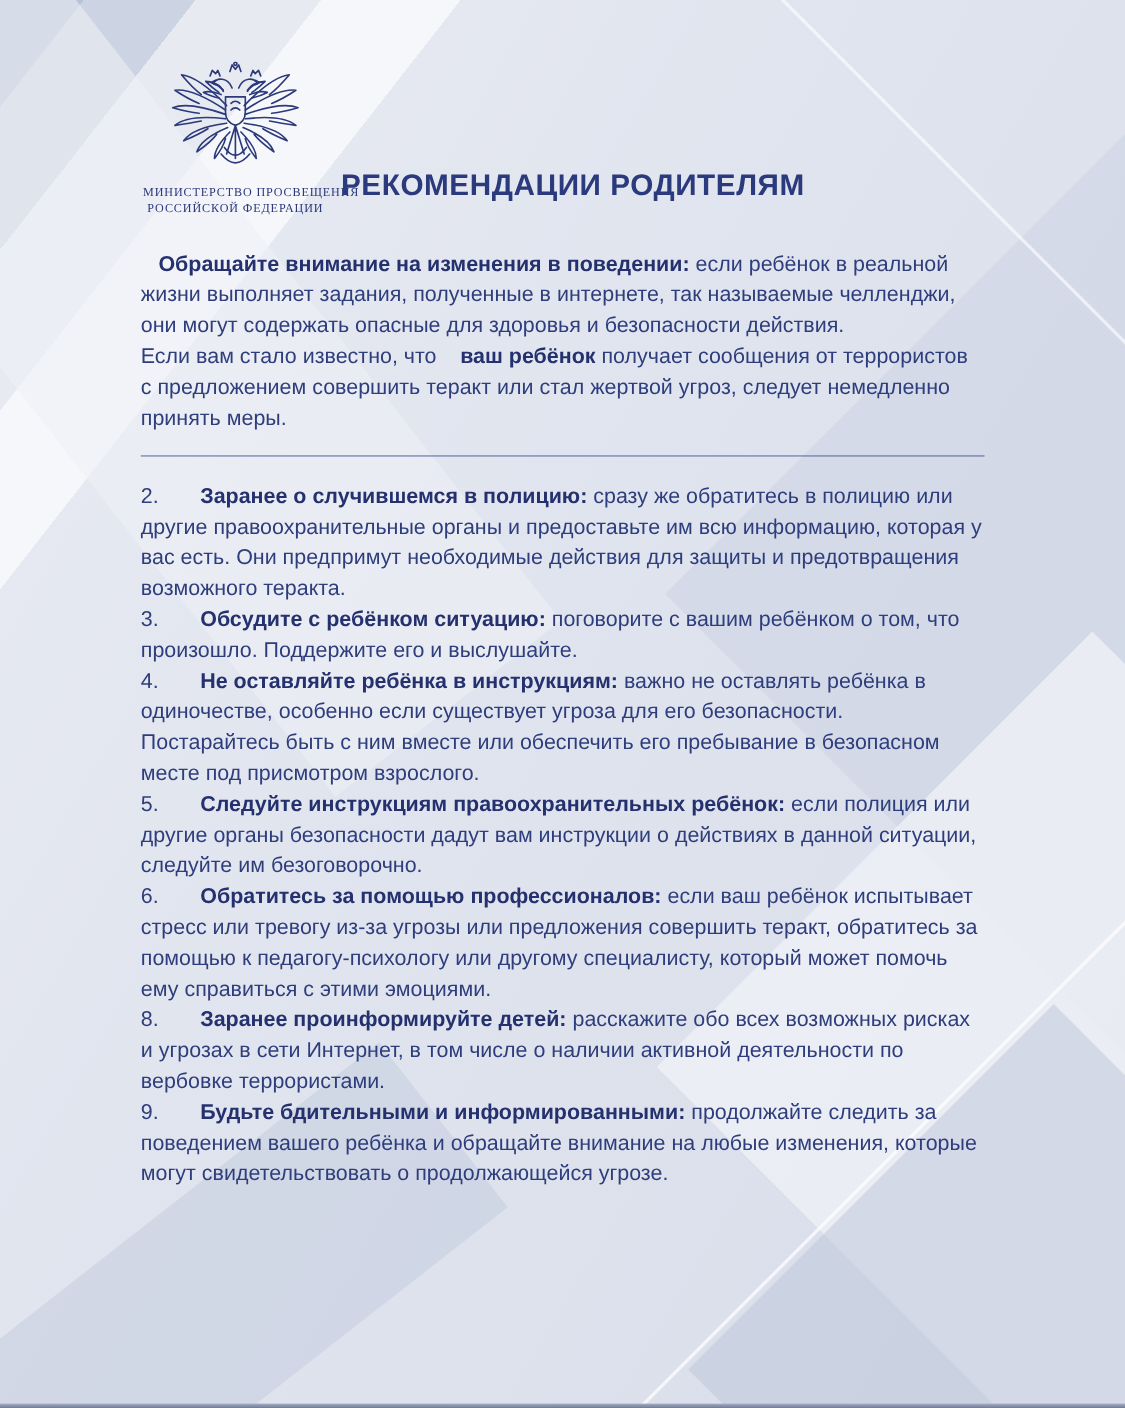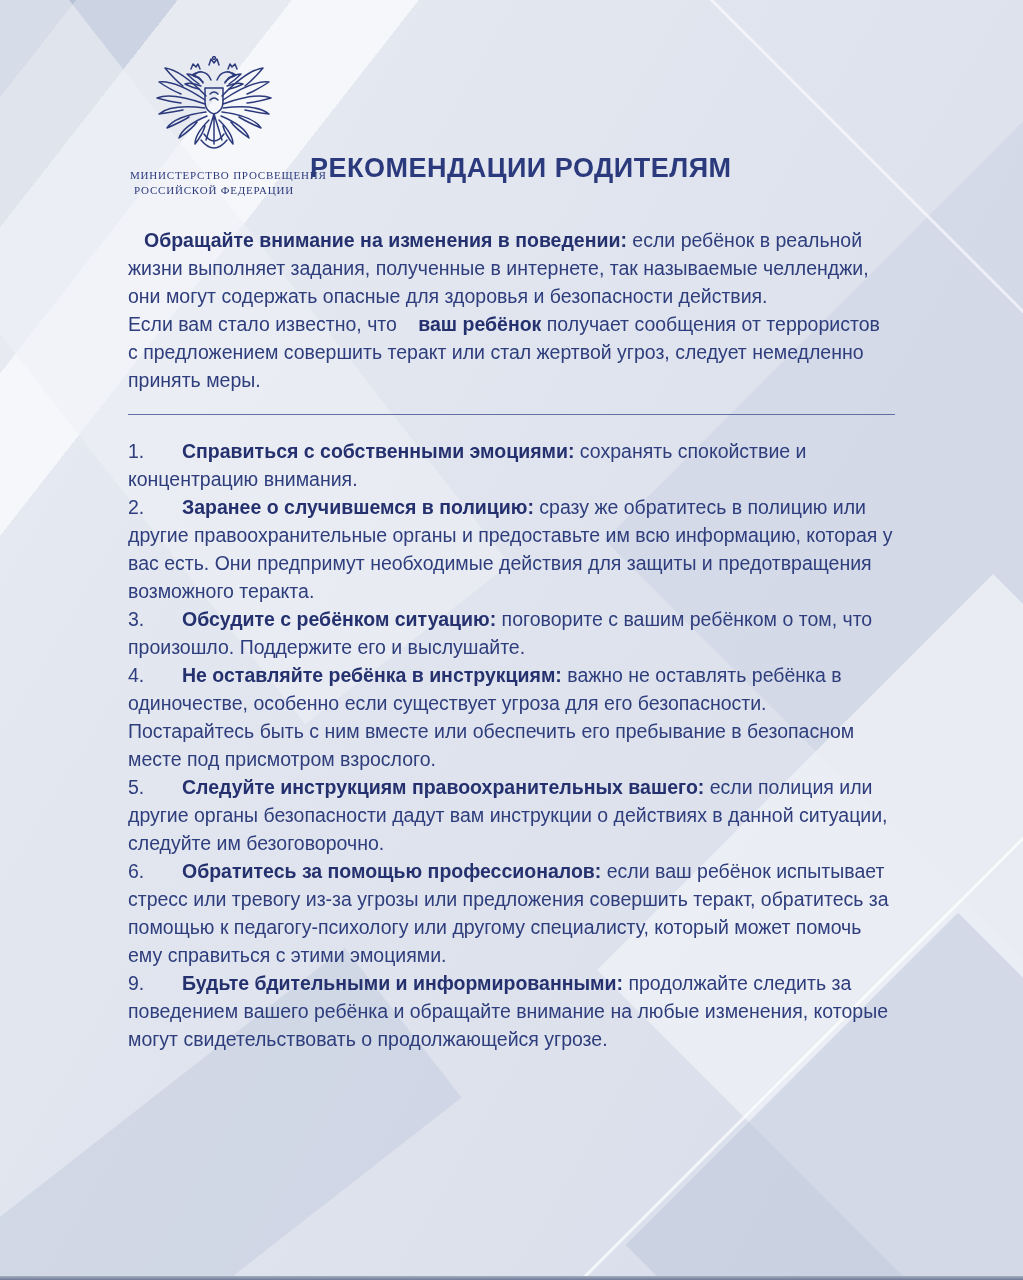--- a/index.html
+++ b/index.html
@@ -116,24 +116,24 @@
   <div class="body-text">
 
     <p class="para">
       <span class="b">Обращайте внимание на изменения в поведении:</span><span> если ребёнок в реальной жизни выполняет задания, полученные в интернете, так называемые челленджи, они могут содержать опасные для здоровья и безопасности действия.</span><br>
       <span>Если вам стало известно, что </span><span class="b">ваш ребёнок</span><span> получает сообщения от террористов с предложением совершить теракт или стал жертвой угроз, следует немедленно принять меры.</span>
     </p>
 
     <hr class="rule">
 
     <div class="list">
-      <p class="item"><span class="num">1.</span><span class="b">Справиться с собственными эмоциями:</span><span> сохранять спокойствие и концентрацию внимания.</span></p>
       <p class="item"><span class="num">2.</span><span class="b">Заранее о случившемся в полицию:</span><span> сразу же обратитесь в полицию или другие правоохранительные органы и предоставьте им всю информацию, которая у вас есть. Они предпримут необходимые действия для защиты и предотвращения возможного теракта.</span></p>
       <p class="item"><span class="num">3.</span><span class="b">Обсудите с ребёнком ситуацию:</span><span> поговорите с вашим ребёнком о том, что произошло. Поддержите его и выслушайте.</span></p>
       <p class="item"><span class="num">4.</span><span class="b">Не оставляйте ребёнка в инструкциям:</span><span> важно не оставлять ребёнка в одиночестве, особенно если существует угроза для его безопасности. Постарайтесь быть с ним вместе или обеспечить его пребывание в безопасном месте под присмотром взрослого.</span></p>
-      <p class="item"><span class="num">5.</span><span class="b">Следуйте инструкциям правоохранительных вашего:</span><span> если полиция или другие органы безопасности дадут вам инструкции о действиях в данной ситуации, следуйте им безоговорочно.</span></p>
+      <p class="item"><span class="num">5.</span><span class="b">Следуйте инструкциям правоохранительных ребёнок:</span><span> если полиция или другие органы безопасности дадут вам инструкции о действиях в данной ситуации, следуйте им безоговорочно.</span></p>
       <p class="item"><span class="num">6.</span><span class="b">Обратитесь за помощью профессионалов:</span><span> если ваш ребёнок испытывает стресс или тревогу из-за угрозы или предложения совершить теракт, обратитесь за помощью к педагогу-психологу или другому специалисту, который может помочь ему справиться с этими эмоциями.</span></p>
+      <p class="item"><span class="num">8.</span><span class="b">Заранее проинформируйте детей:</span><span> расскажите обо всех возможных рисках и угрозах в сети Интернет, в том числе о наличии активной деятельности по вербовке террористами.</span></p>
       <p class="item"><span class="num">9.</span><span class="b">Будьте бдительными и информированными:</span><span> продолжайте следить за поведением вашего ребёнка и обращайте внимание на любые изменения, которые могут свидетельствовать о продолжающейся угрозе.</span></p>
     </div>
 
   </div>
 
 </div>
 
 </body></html>

